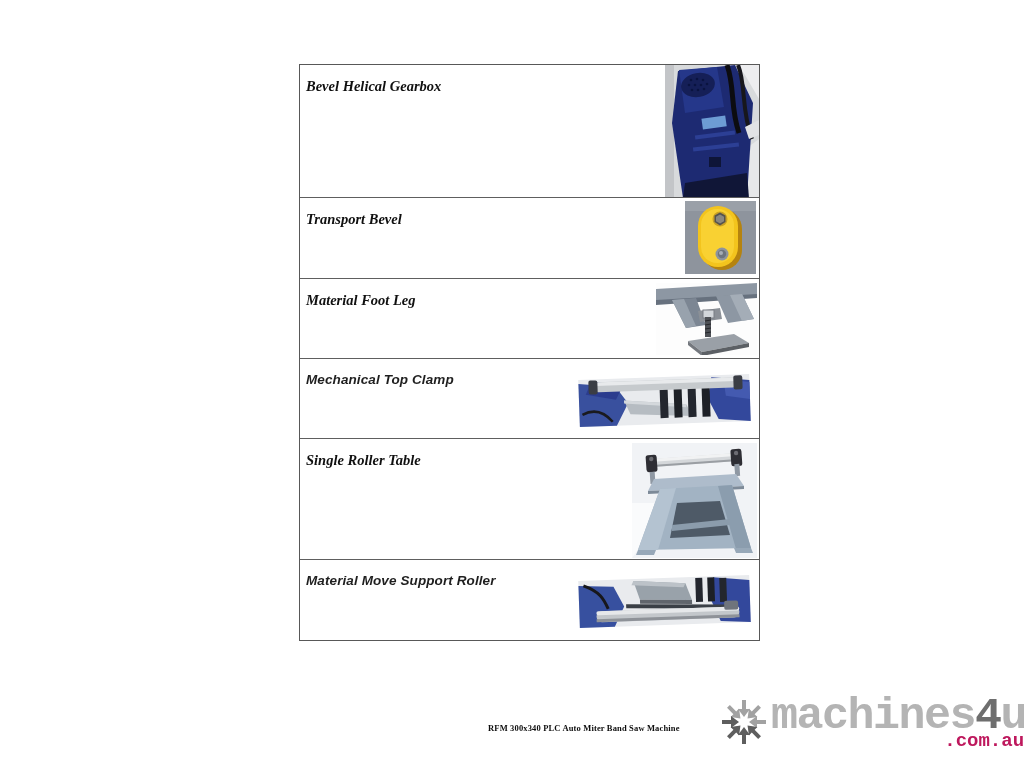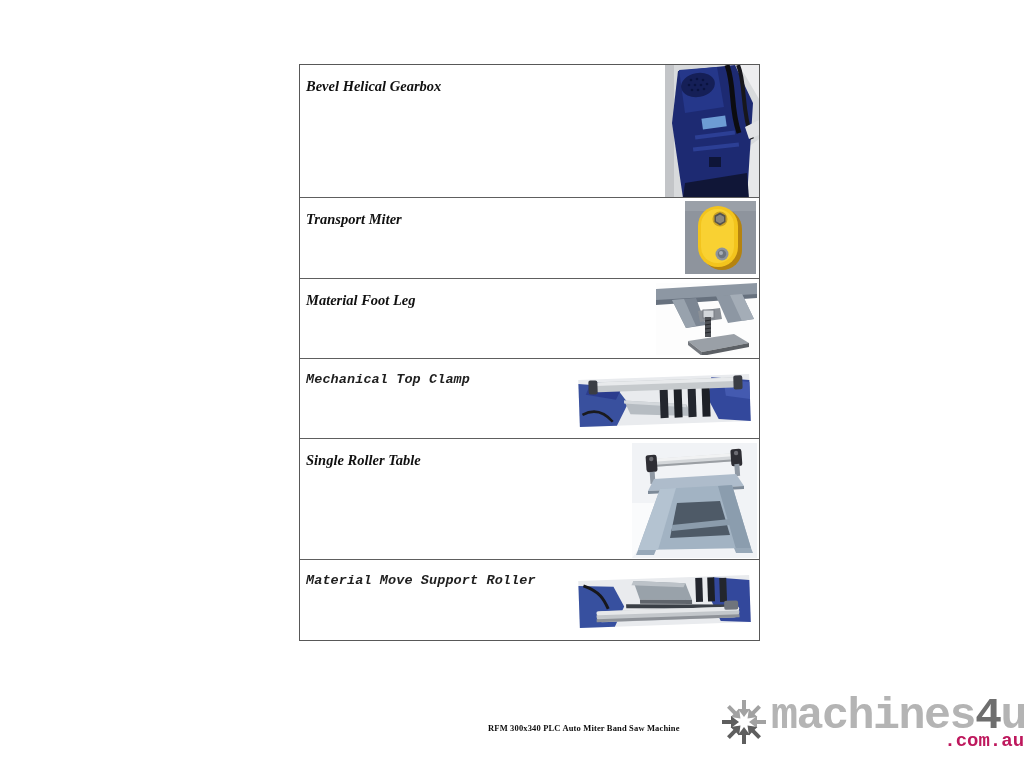--- a/index.html
+++ b/index.html
@@ -38,21 +38,21 @@
     left:6px; top:13px;
     white-space:nowrap;
     color:#101010;
   }
   .label-serif {
     font-family:"Liberation Serif", serif;
     font-weight:bold; font-style:italic;
     font-size:14.5px;
   }
   .label-sans {
-    font-family:Liberation Mono, monospace;
+    font-family:Liberation Sans, sans-serif;
     font-weight:bold; font-style:italic;
     font-size:13.5px;
     color:#1f1f1f;
     letter-spacing:.1px;
   }
 
   .photo { position:absolute; display:block; }
   .photo svg { display:block; width:100%; height:100%; }
   .photo-gearbox   { right:0;   top:0;    width:94px;  height:133px; }
   .photo-hooks     { right:3px; top:3px;  width:71px;  height:73px;  }
@@ -137,21 +137,21 @@
         <rect x="44" y="92" width="12" height="10" fill="#0e1538"></rect>
         <path d="M20,118 L82,108 L84,133 L18,133 Z" fill="#101637"></path>
         <path d="M62,0 C70,22 65,42 74,68" stroke="#0c0c10" stroke-width="5" fill="none"></path>
         <path d="M73,0 C81,18 76,46 87,74" stroke="#17171c" stroke-width="4" fill="none"></path>
         <path d="M80,62 L94,55 L94,70 L84,74 Z" fill="#e2e3e5"></path>
       </svg>
     </span>
   </div>
 
   <div class="feature-row row-2">
-    <span class="feature-label label-serif">Transport Miter</span>
+    <span class="feature-label label-serif">Transport Bevel</span>
     <span class="photo photo-hooks">
       <svg viewBox="0 0 71 73" preserveAspectRatio="none">
         <rect width="71" height="73" fill="#8e949d"></rect>
         <rect x="0" y="0" width="71" height="10" fill="#9aa0a8"></rect>
         <rect x="17" y="8" width="40" height="61" rx="20" fill="#b5830f"></rect>
         <rect x="13" y="5" width="40" height="61" rx="20" fill="#f3c41d"></rect>
         <rect x="16" y="8" width="33" height="54" rx="16" fill="#f9d336" opacity="0.85"></rect>
         <circle cx="35" cy="18" r="7.5" fill="#caa223"></circle>
         <polygon points="35,11.5 40.5,14.5 40.5,21 35,24.5 29.5,21 29.5,14.5" fill="#55534e"></polygon>
         <polygon points="35,13.5 39,15.7 39,20.3 35,22.5 31,20.3 31,15.7" fill="#8a8880"></polygon>

